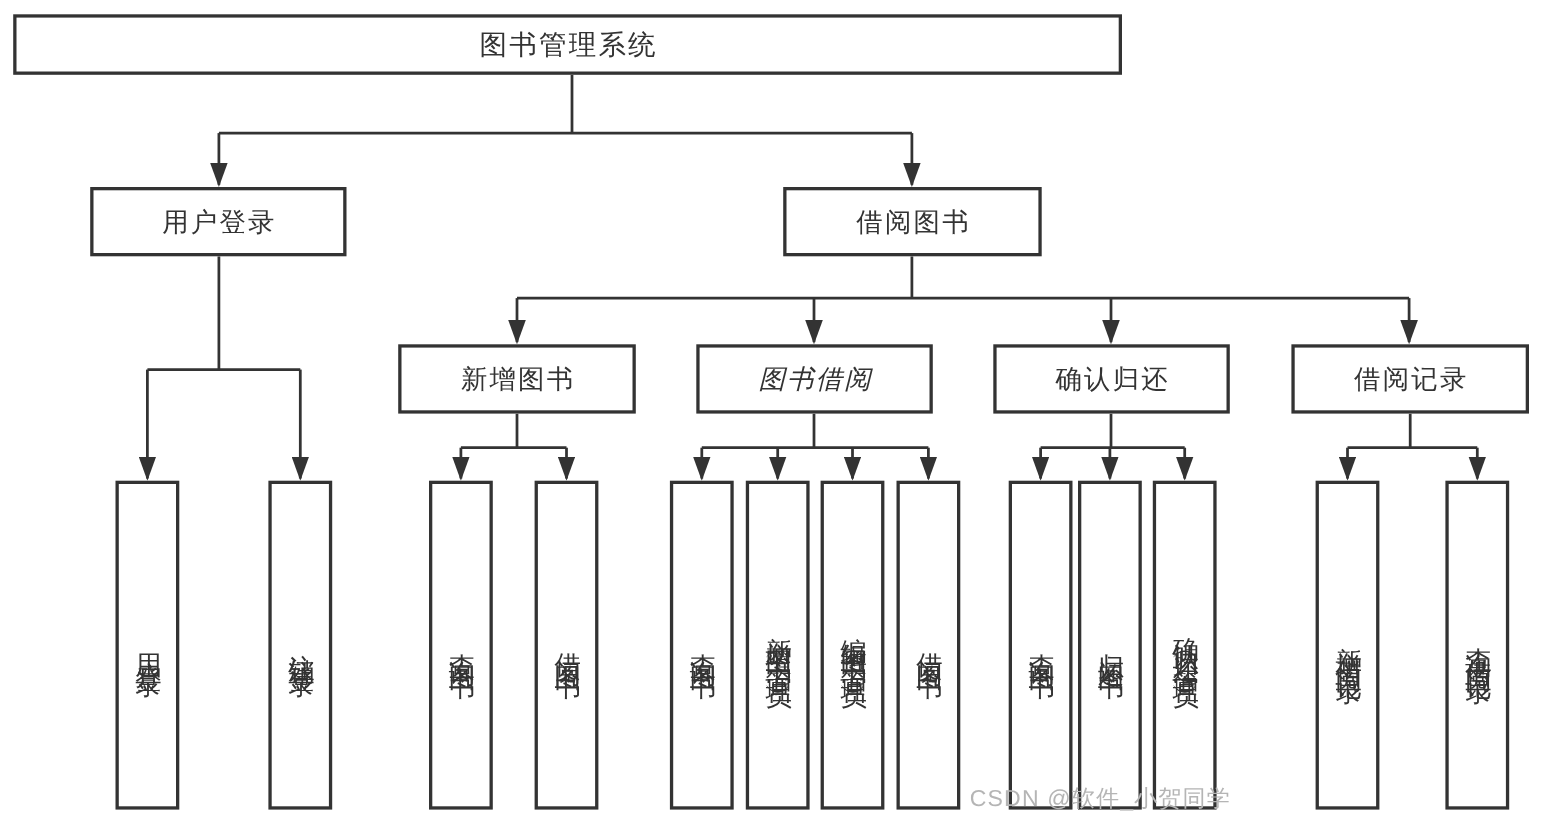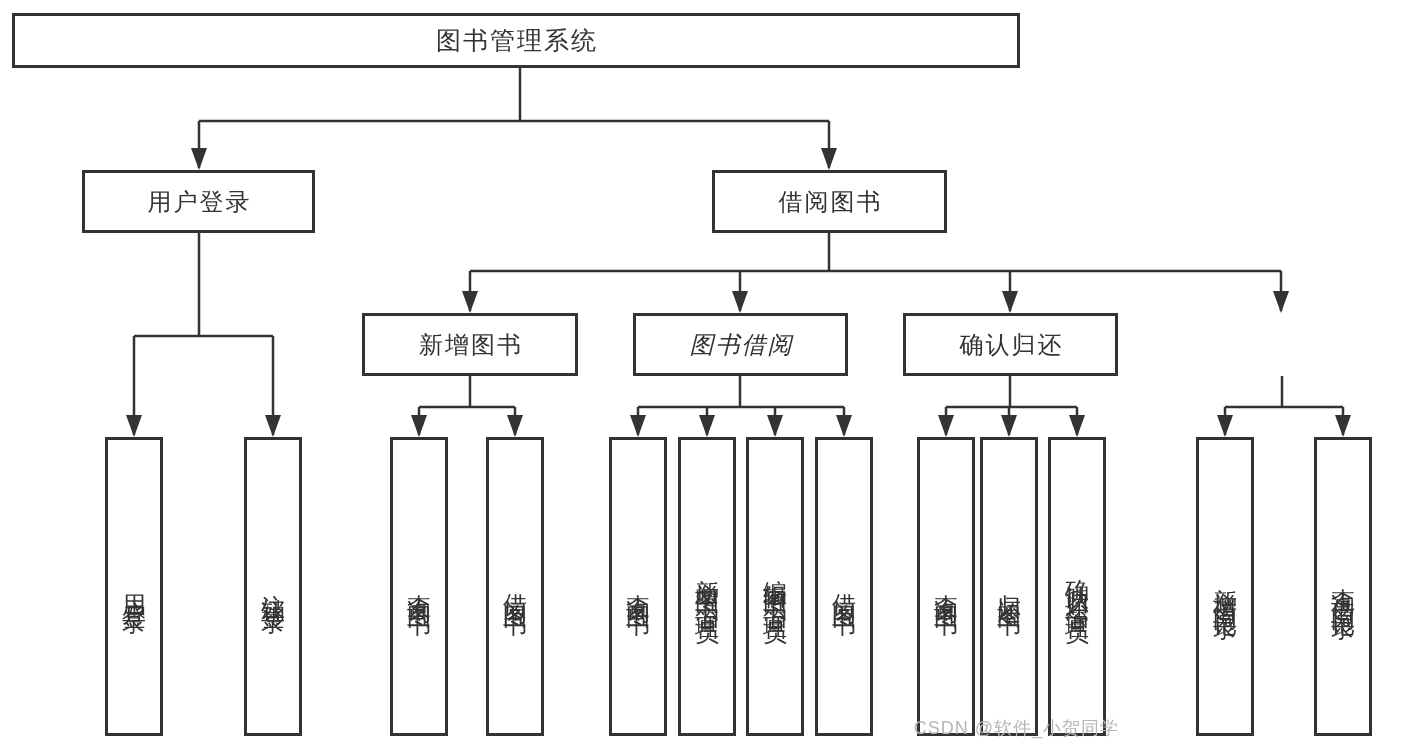--- a/index.html
+++ b/index.html
@@ -55,21 +55,21 @@
     text-orientation: mixed;
     font-size: 24px;
     letter-spacing: 6px;
     line-height: 1;
     white-space: nowrap;
   }
   .watermark {
     position: absolute;
     right: 8px;
     bottom: 7px;
-    font-size: 18px;
+    font-size: 21px;
     color: #b5b5b5;
     letter-spacing: 1px;
     white-space: nowrap;
     margin-top: 48px;
   }
 </style>
 </head>
 <body>
 
 <div id="canvas">
@@ -125,20 +125,23 @@
 
   <div class="node h" style="left:362px; top:313px; width:216px; height:63px;">
     <span class="label">新增图书</span>
   </div>
   <div class="node h" style="left:633px; top:313px; width:215px; height:63px;font-style:italic;">
     <span class="label">图书借阅</span>
   </div>
   <div class="node h" style="left:903px; top:313px; width:215px; height:63px;">
     <span class="label">确认归还</span>
   </div>
+  <div class="node h" style="left:1174px; top:313px; width:216px; height:63px;">
+    <span class="label">借阅记录</span>
+  </div>
 
   <div class="node leaf" style="left:105px;">
     <span class="label">用户登录</span>
   </div>
   <div class="node leaf" style="left:244px;">
     <span class="label">注销登录</span>
   </div>
 
   <div class="node leaf" style="left:390px;">
     <span class="label">查询图书</span>

